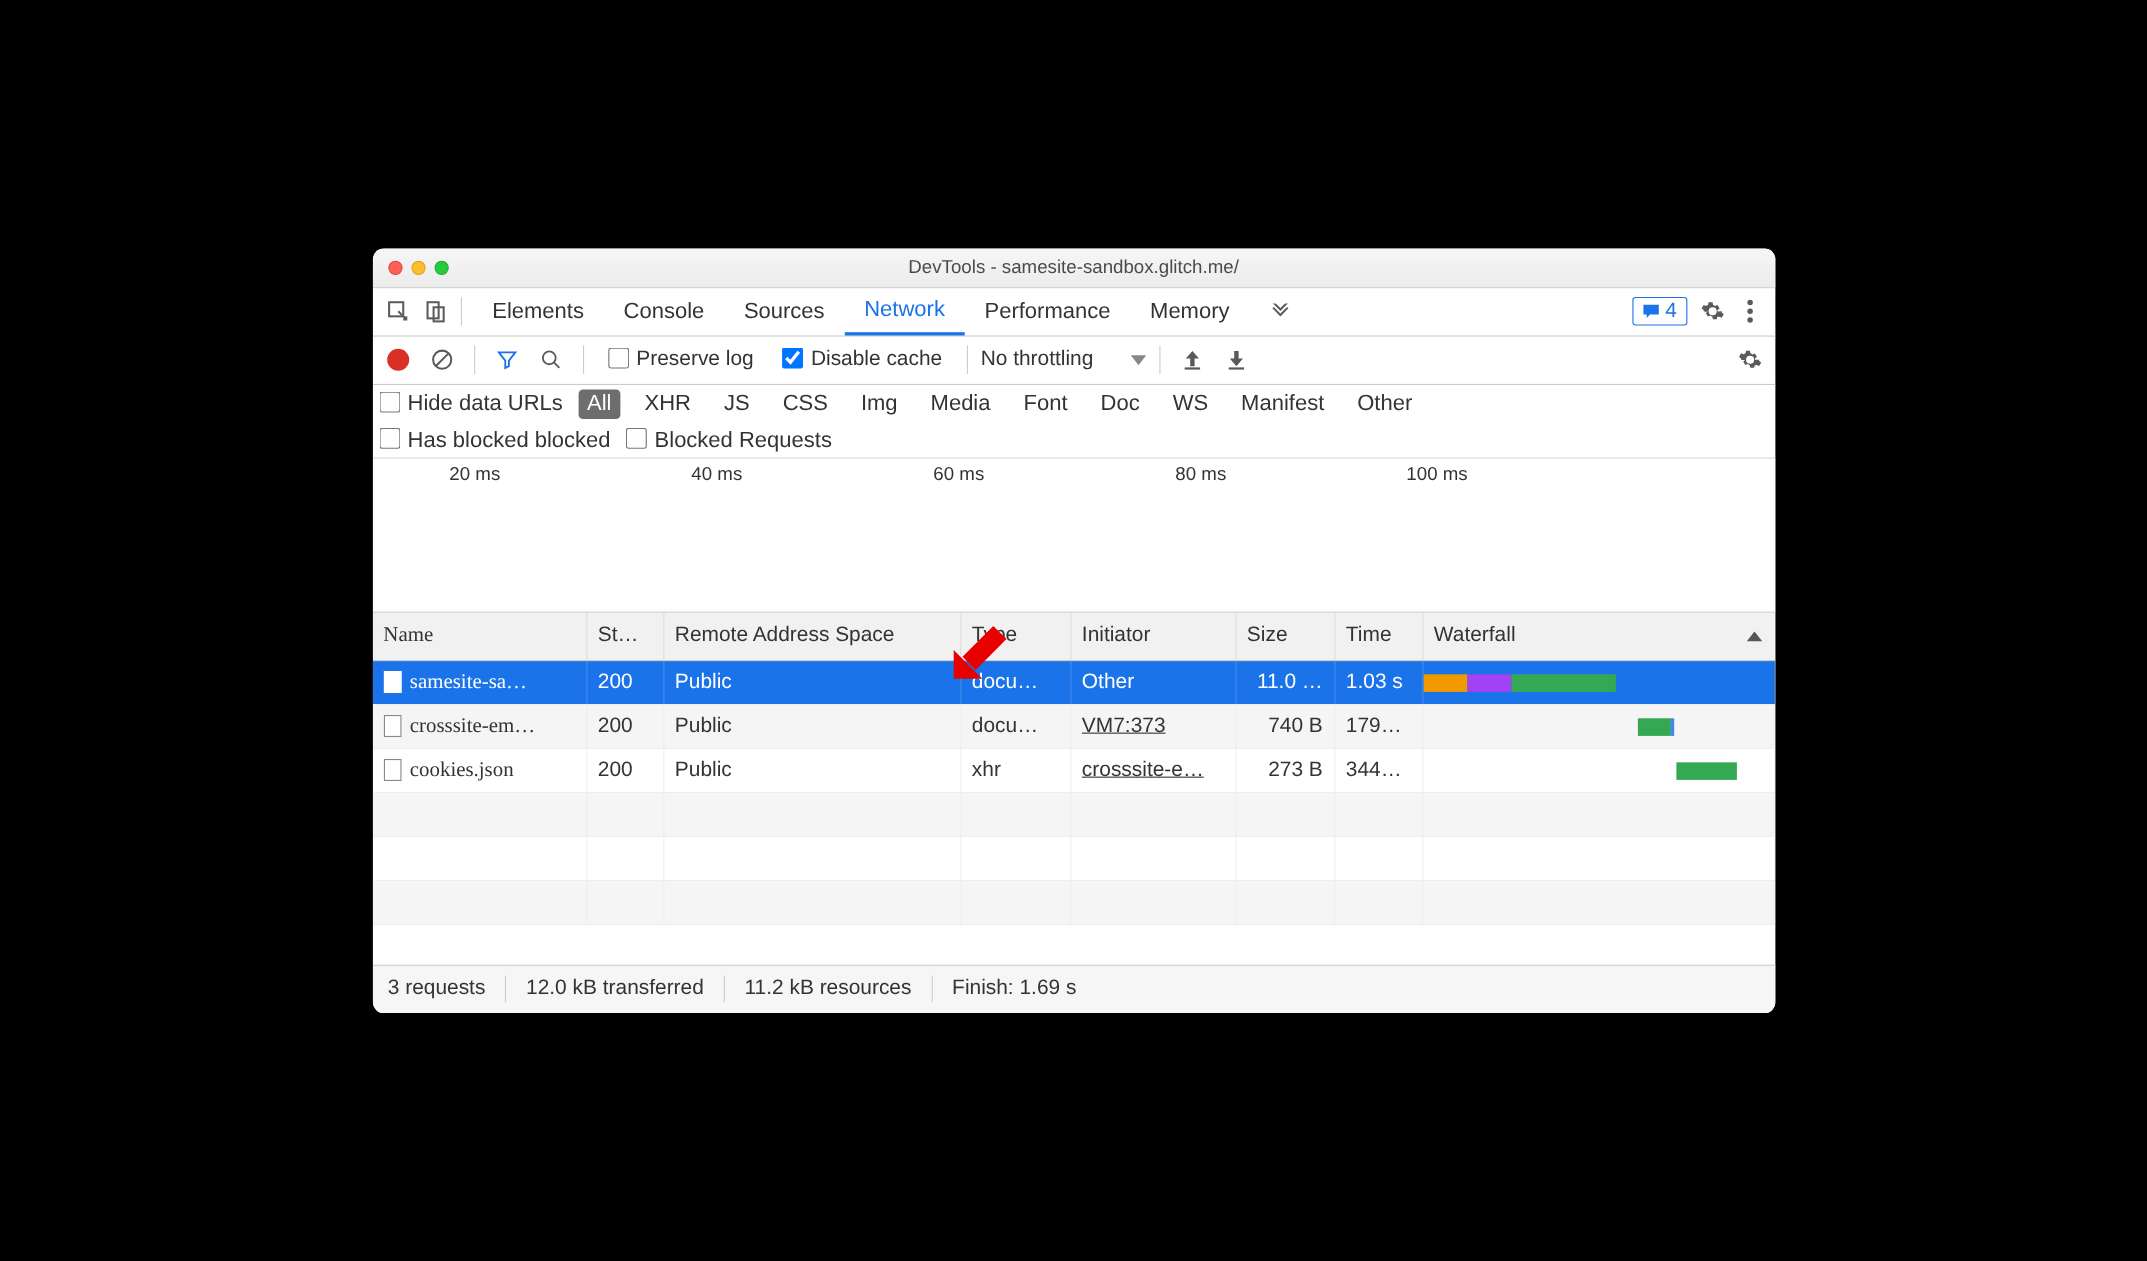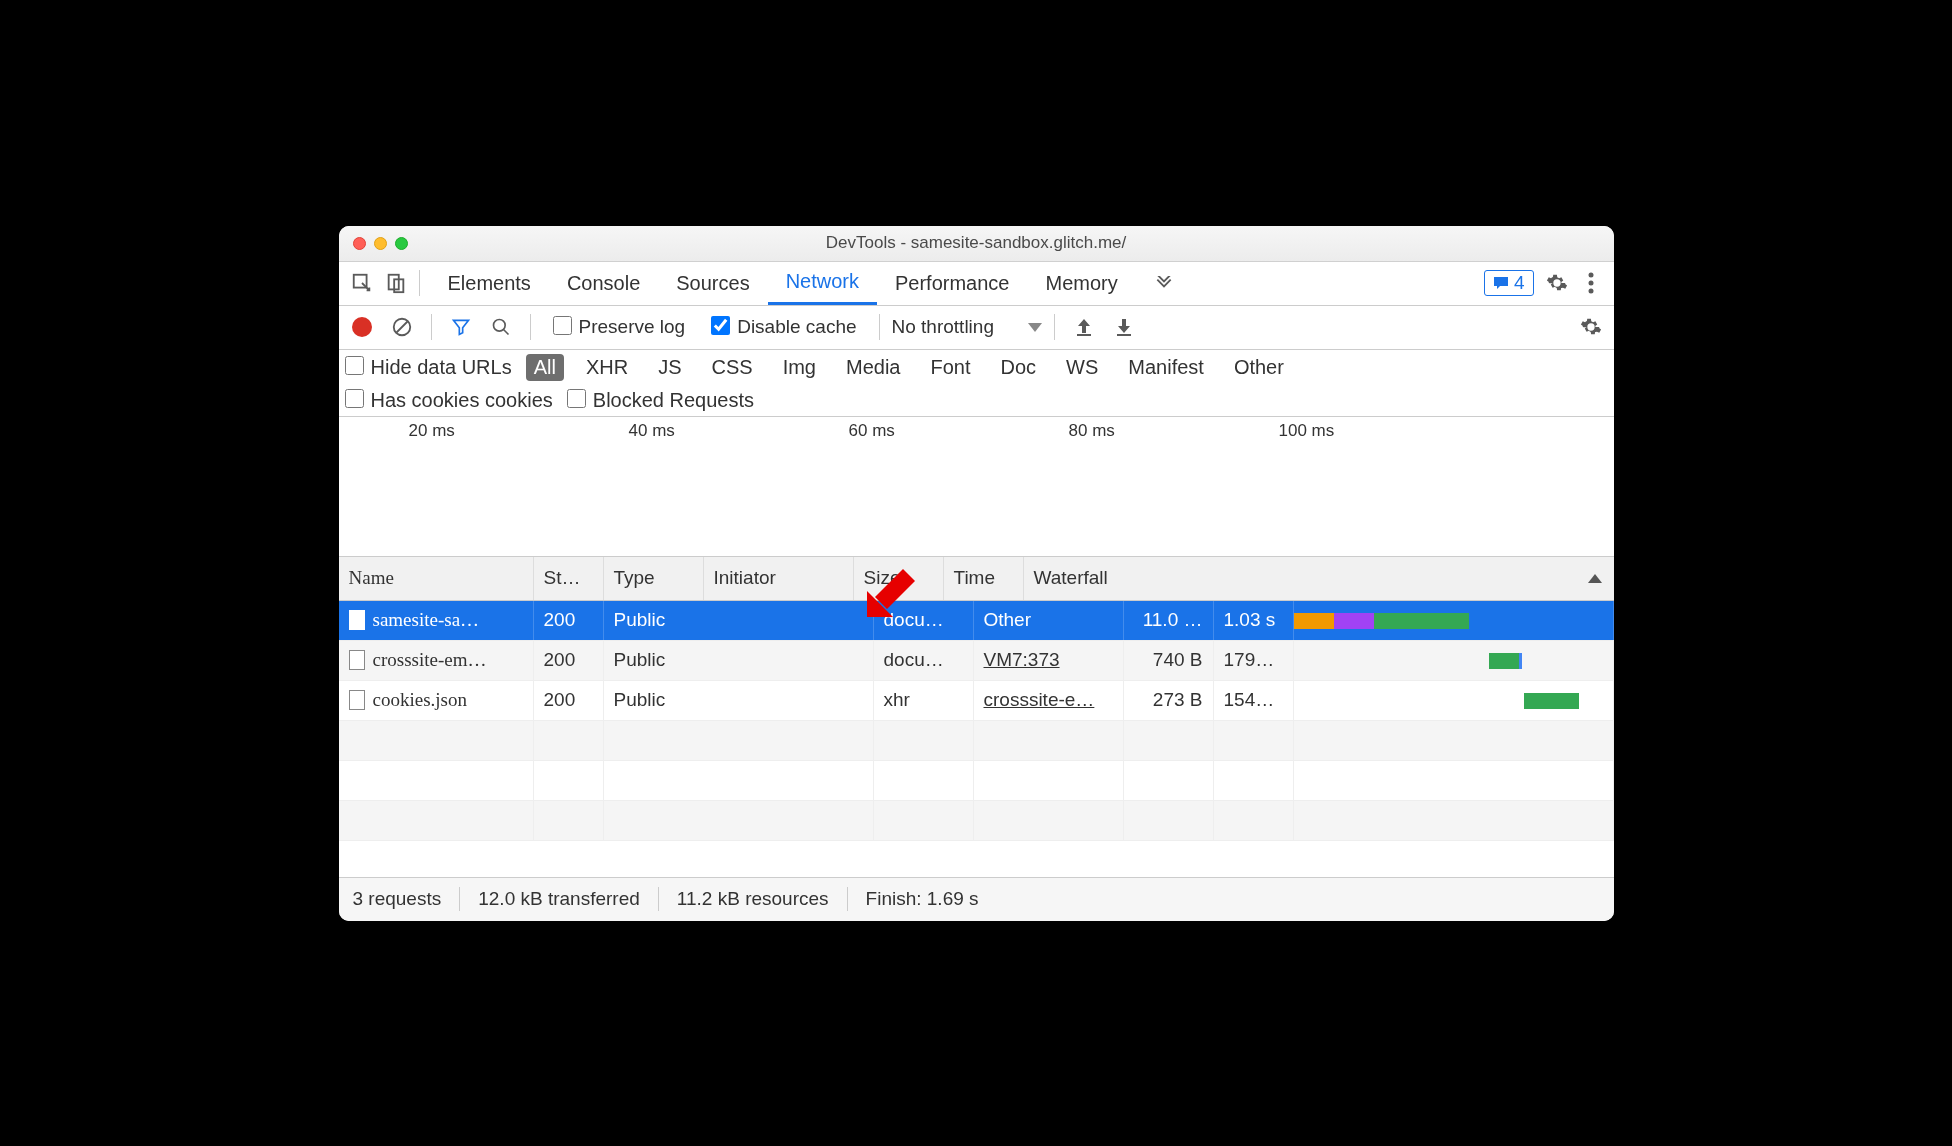--- a/index.html
+++ b/index.html
@@ -286,40 +286,41 @@
     <span class="pill">Font</span>
     <span class="pill">Doc</span>
     <span class="pill">WS</span>
     <span class="pill">Manifest</span>
     <span class="pill">Other</span>
   </div>
 
   <div class="filter-row">
     <label class="chk" style="margin:0;">
       <input type="checkbox" style="">
-        <span>Has cookies cookies</span>
+        <span>Has blocked blocked</span>
     </label>
     <label class="chk" style="margin:0;">
       <input type="checkbox" style="">
         <span>Blocked Requests</span>
     </label>
   </div>
 
   <div class="overview">
     <span class="tick" style="left:70px">20 ms</span>
     <span class="tick" style="left:290px">40 ms</span>
     <span class="tick" style="left:510px">60 ms</span>
     <span class="tick" style="left:730px">80 ms</span>
     <span class="tick" style="left:940px">100 ms</span>
   </div>
 
   <div class="grid">
     <div class="grid-header">
       <div class="gh c-name">Name</div>
       <div class="gh c-status">St…</div>
+      <div class="gh c-ras">Remote Address Space</div>
       <div class="gh c-type">Type</div>
       <div class="gh c-init">Initiator</div>
       <div class="gh c-size">Size</div>
       <div class="gh c-time">Time</div>
       <div class="gh c-wf last">
         <span>Waterfall</span>
         <span class="sort-tri"></span>
       </div>
     </div>
     <div class="grid-body" id="grid-body">
@@ -369,21 +370,21 @@
             <span class="name-ico"></span>
             <span>cookies.json</span>
           </div>
           <div class="gc c-status">200</div>
           <div class="gc c-ras">Public</div>
           <div class="gc c-type">xhr</div>
           <div class="gc c-init">
             <span class="underline">crosssite-e…</span>
           </div>
           <div class="gc c-size right right">273 B</div>
-          <div class="gc c-time">154…</div>
+          <div class="gc c-time">344…</div>
           <div class="gc c-wf" style="padding: 0px;">
             <div class="wf-wrap">
               <div class="bar" style="left: 230px; width: 55px; background: rgb(52, 168, 83);"></div>
             </div>
           </div>
         </div>
         <div class="gr">
           <div class="gc c-name"></div>
           <div class="gc c-status"></div>
           <div class="gc c-ras"></div>

